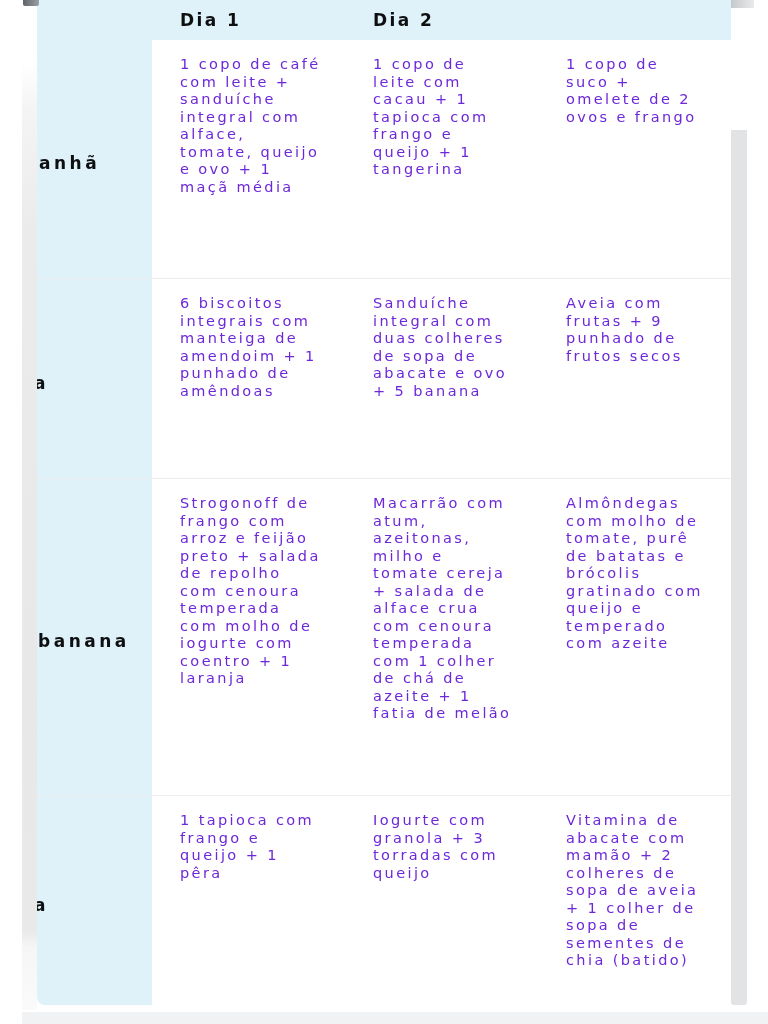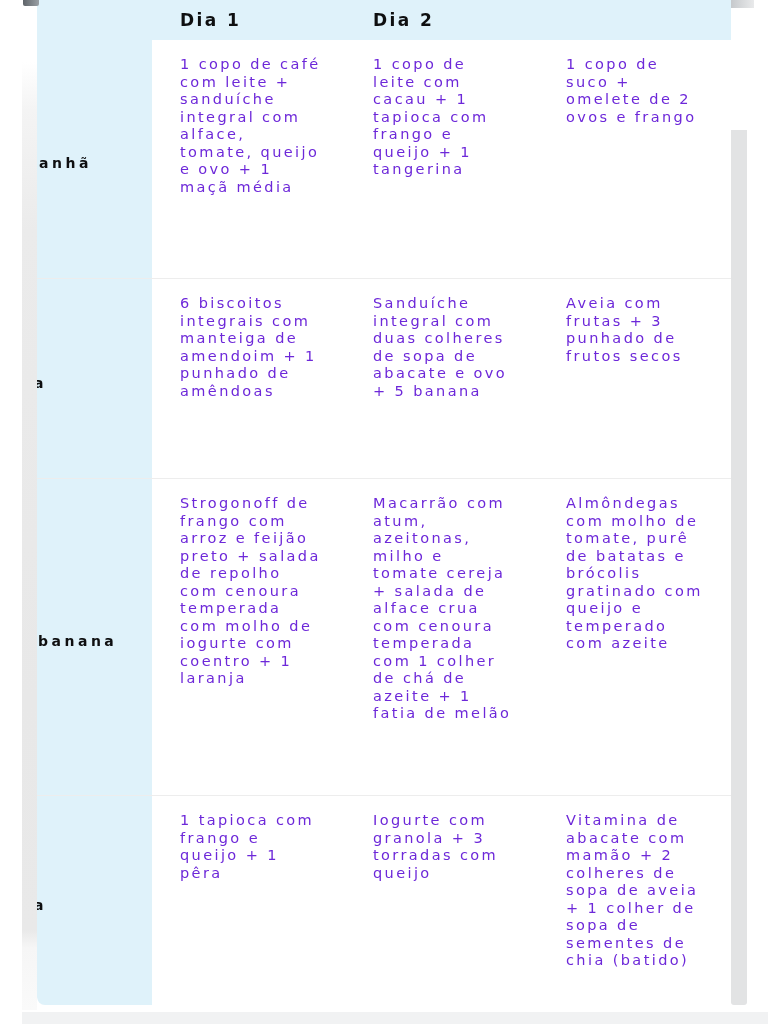--- a/index.html
+++ b/index.html
@@ -50,21 +50,21 @@
   .label-cell {
     width: 115px; flex: 0 0 115px;
     background: #dff2fa;
     display: flex;
     align-items: center;
     overflow: hidden;
   }
   .row-4 .label-cell { border-radius: 0 0 0 8px; }
   .label-text {
     font-weight: bold;
-    font-size: 14px;
+    font-size: 17px;
     letter-spacing: 3.5px;
     color: #0e0f10;
     white-space: nowrap;
     margin-top: 8px;
   }
   .row-1 .label-text { margin-left: 2px; }
   .row-2 .label-text { margin-left: -3px; }
   .row-3 .label-text { margin-left: 1px; }
   .row-4 .label-text { margin-left: -3px; }
 
@@ -147,21 +147,21 @@
     <div class="meal-cell">1 copo de leite com cacau + 1 tapioca com frango e queijo + 1 tangerina</div>
     <div class="meal-cell">1 copo de suco + omelete de 2 ovos e frango</div>
   </div>
 
   <div class="body-row row-2">
     <div class="label-cell">
       <span class="label-text">a</span>
     </div>
     <div class="meal-cell">6 biscoitos integrais com manteiga de amendoim + 1 punhado de amêndoas</div>
     <div class="meal-cell">Sanduíche integral com duas colheres de sopa de abacate e ovo + 5 banana</div>
-    <div class="meal-cell">Aveia com frutas + 3 punhado de frutos secos</div>
+    <div class="meal-cell">Aveia com frutas + 9 punhado de frutos secos</div>
   </div>
 
   <div class="body-row row-3">
     <div class="label-cell">
       <span class="label-text">banana</span>
     </div>
     <div class="meal-cell">Strogonoff de frango com arroz e feijão preto + salada de repolho com cenoura temperada com molho de iogurte com coentro + 1 laranja</div>
     <div class="meal-cell">Macarrão com atum, azeitonas, milho e tomate cereja + salada de alface crua com cenoura temperada com 1 colher de chá de azeite + 1 fatia de melão</div>
     <div class="meal-cell">Almôndegas com molho de tomate, purê de batatas e brócolis gratinado com queijo e temperado com azeite</div>
   </div>

